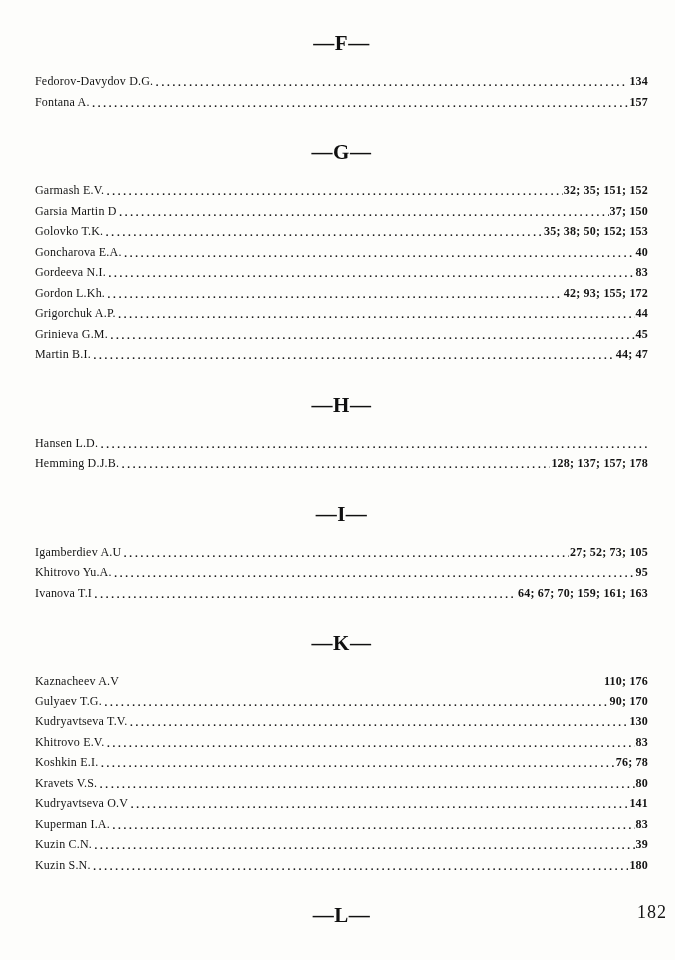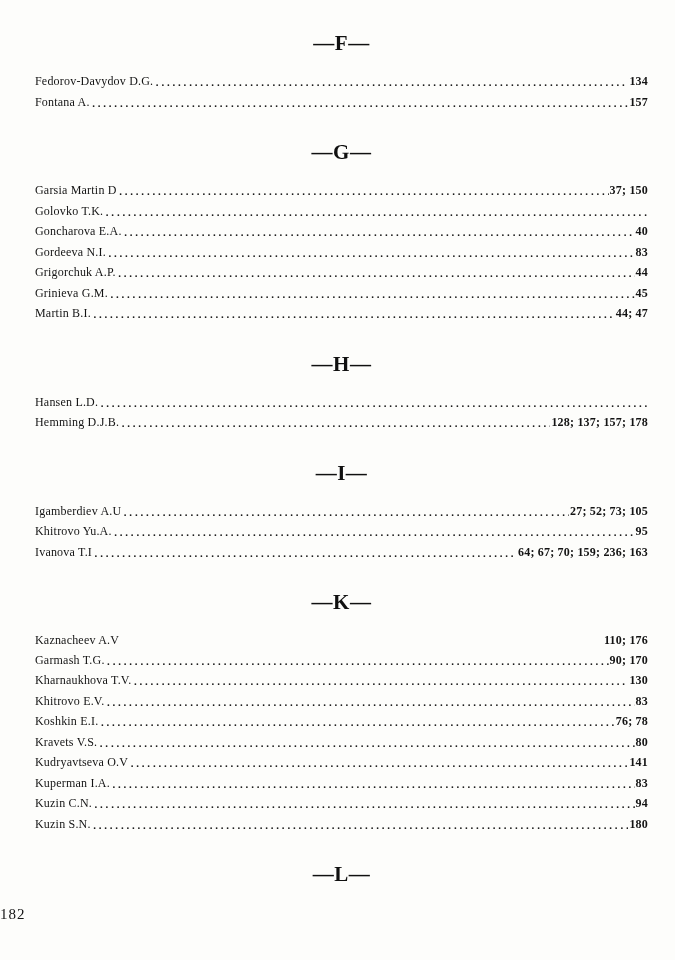--- a/index.html
+++ b/index.html
@@ -60,22 +60,22 @@
   .pages {
     flex: 0 0 auto;
     text-align: right;
     font-weight: bold;
   }
   .page-number {
     position: absolute;
     left: 0;
     right: 8px;
     bottom: 37px;
-    text-align: left;
-    font-size: 15px;
+    text-align: right;
+    font-size: 18px;
     letter-spacing: 1px;
   }
 </style>
 </head>
 <body>
 
 <div class="page">
   <div id="sections">
       <div class="section">
         <div class="section-header">—F—</div>
@@ -86,39 +86,50 @@
         </div>
         <div class="row">
           <span class="name">Fontana A.</span>
           <span class="leader"></span>
           <span class="pages">157</span>
         </div>
       </div>
       <div class="section">
         <div class="section-header">—G—</div>
         <div class="row">
+          <span class="name">Garmash E.V.</span>
+          <span class="leader"></span>
+          <span class="pages">32; 35; 151; 152</span>
+        </div>
+        <div class="row">
           <span class="name">Garsia Martin D</span>
           <span class="leader"></span>
           <span class="pages">37; 150</span>
         </div>
         <div class="row">
           <span class="name">Golovko T.K.</span>
           <span class="leader"></span>
+          <span class="pages">35; 38; 50; 152; 153</span>
         </div>
         <div class="row">
           <span class="name">Goncharova E.A.</span>
           <span class="leader"></span>
           <span class="pages">40</span>
         </div>
         <div class="row">
           <span class="name">Gordeeva N.I.</span>
           <span class="leader"></span>
           <span class="pages">83</span>
         </div>
         <div class="row">
+          <span class="name">Gordon L.Kh.</span>
+          <span class="leader"></span>
+          <span class="pages">42; 93; 155; 172</span>
+        </div>
+        <div class="row">
           <span class="name">Grigorchuk A.P.</span>
           <span class="leader"></span>
           <span class="pages">44</span>
         </div>
         <div class="row">
           <span class="name">Grinieva G.M.</span>
           <span class="leader"></span>
           <span class="pages">45</span>
         </div>
         <div class="row">
@@ -147,37 +158,37 @@
           <span class="pages">27; 52; 73; 105</span>
         </div>
         <div class="row">
           <span class="name">Khitrovo Yu.A.</span>
           <span class="leader"></span>
           <span class="pages">95</span>
         </div>
         <div class="row">
           <span class="name">Ivanova T.I</span>
           <span class="leader"></span>
-          <span class="pages">64; 67; 70; 159; 236; 163</span>
+          <span class="pages">64; 67; 70; 159; 161; 163</span>
         </div>
       </div>
       <div class="section">
         <div class="section-header">—K—</div>
         <div class="row">
           <span class="name">Kaznacheev A.V</span>
           <span class="leader no-leader"></span>
           <span class="pages">110; 176</span>
         </div>
         <div class="row">
-          <span class="name">Garmash T.G.</span>
+          <span class="name">Gulyaev T.G.</span>
           <span class="leader"></span>
           <span class="pages">90; 170</span>
         </div>
         <div class="row">
-          <span class="name">Kharnaukhova T.V.</span>
+          <span class="name">Kudryavtseva T.V.</span>
           <span class="leader"></span>
           <span class="pages">130</span>
         </div>
         <div class="row">
           <span class="name">Khitrovo E.V.</span>
           <span class="leader"></span>
           <span class="pages">83</span>
         </div>
         <div class="row">
           <span class="name">Koshkin E.I.</span>
@@ -195,21 +206,21 @@
           <span class="pages">141</span>
         </div>
         <div class="row">
           <span class="name">Kuperman I.A.</span>
           <span class="leader"></span>
           <span class="pages">83</span>
         </div>
         <div class="row">
           <span class="name">Kuzin C.N.</span>
           <span class="leader"></span>
-          <span class="pages">94</span>
+          <span class="pages">39</span>
         </div>
         <div class="row">
           <span class="name">Kuzin S.N.</span>
           <span class="leader"></span>
           <span class="pages">180</span>
         </div>
       </div>
       <div class="section">
         <div class="section-header">—L—</div>
       </div>

